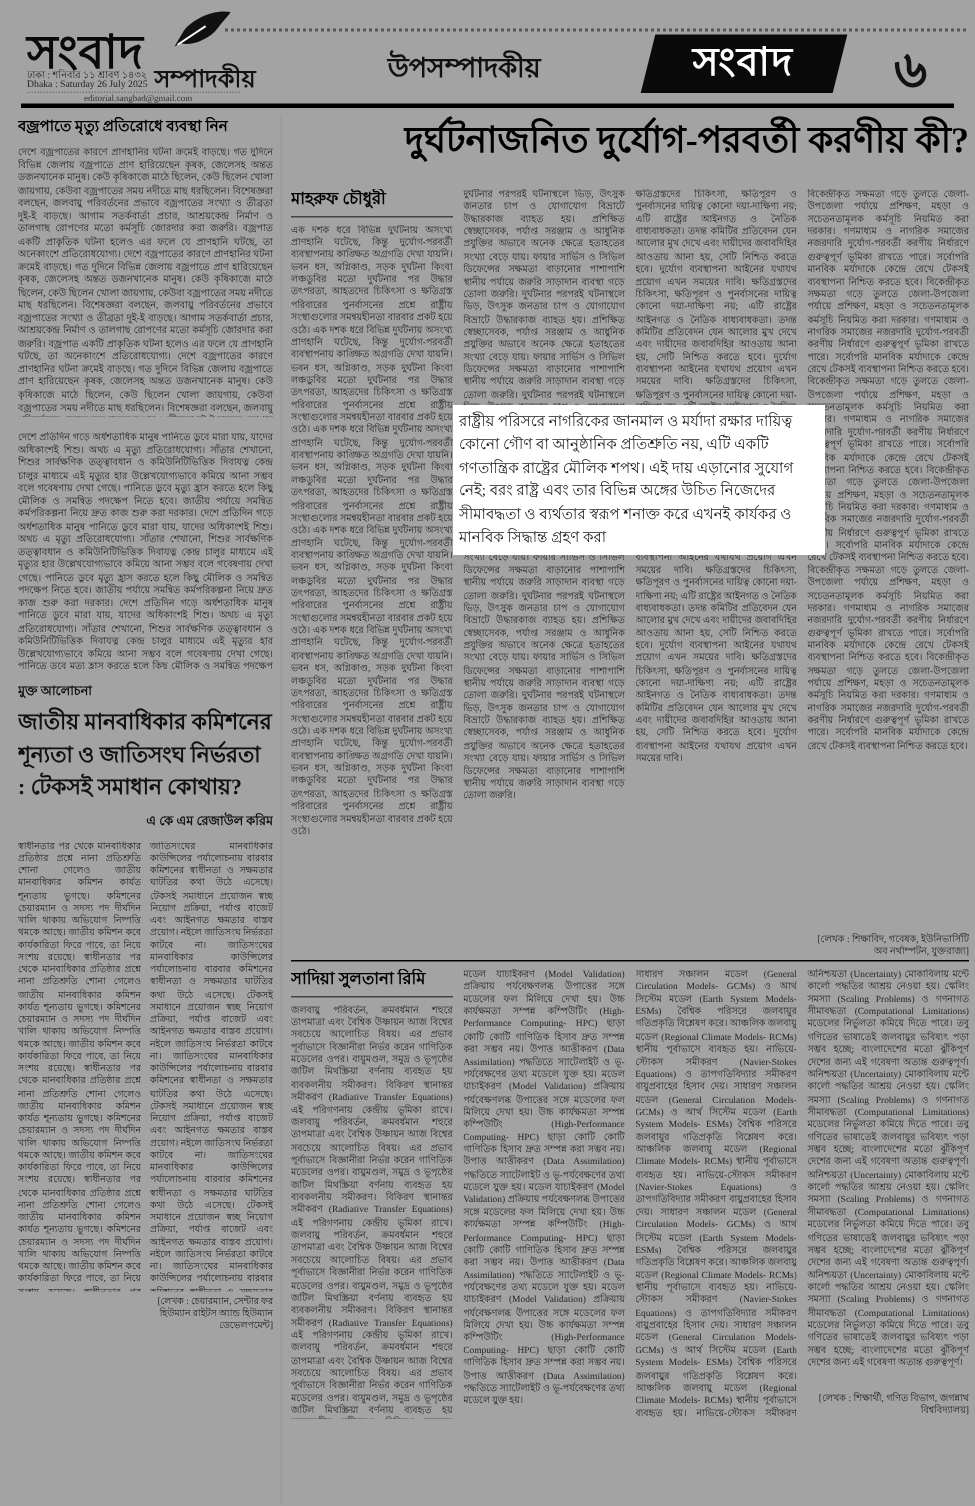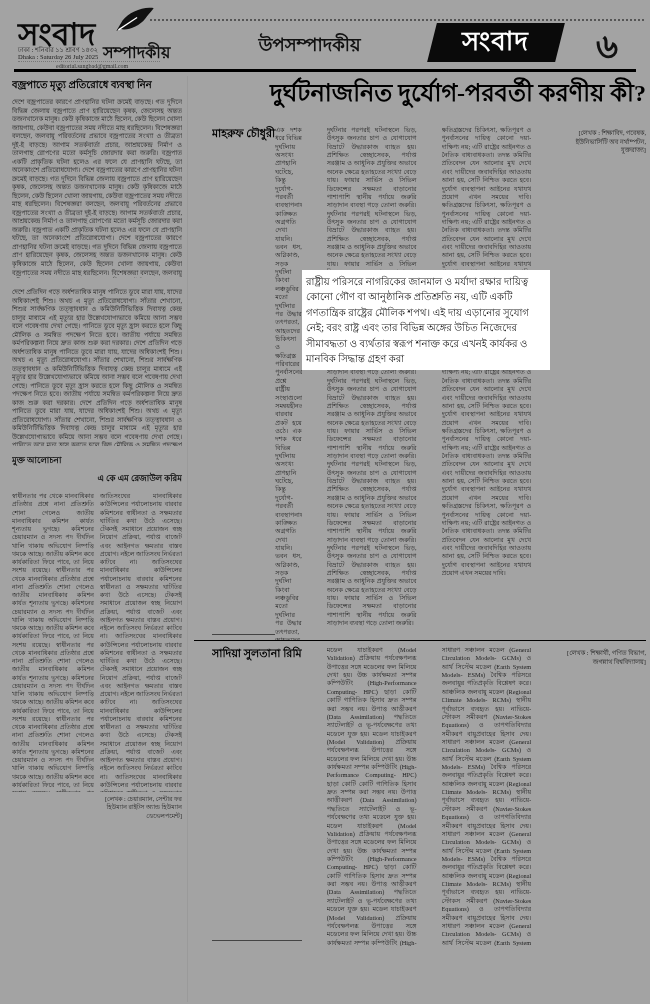--- a/index.html
+++ b/index.html
@@ -31,21 +31,21 @@
   .od-title{font-size:14.5px;font-weight:bold;line-height:1.48;margin:0 0 4px 0;}
   .od-byline{font-size:8.5px;font-weight:bold;margin:0 0 6px 0;text-align:right;}
   .od-cols{display:flex;gap:6px;}
   .od-col{width:82px;font-size:6.2px;line-height:1.33;text-align:justify;color:#222;display:flex;flex-direction:column;}
   .od-text{height:300px;overflow:hidden;}
   .od-credit{font-size:6.2px;text-align:right;margin-top:3px;color:#222;}
   
   .main{position:absolute;left:194px;top:74px;width:452px;}
   .main-title{text-align:right;font-size:24px;font-weight:bold;margin:0 0 12px 0;color:#000;}
   .main-cols{display:flex;gap:7px;height:514px;overflow:hidden;position:relative;}
-  .mcol{flex:1;font-size:6.3px;line-height:1.33;text-align:justify;color:#222;overflow:hidden;display:flex;flex-direction:row;margin-left:18px;}
+  .mcol{flex:1;font-size:6.3px;line-height:1.33;text-align:justify;color:#222;overflow:hidden;display:flex;flex-direction:column;}
   .mcol-text{flex:1;overflow:hidden;}
   .byline{font-size:11px;font-weight:bold;border-bottom:1px solid #444;padding-bottom:3px;margin-bottom:5px;color:#000;}
   .pull-quote{position:absolute;left:108px;top:144px;width:240px;height:96px;background:#fff;
               display:flex;align-items:center;justify-content:center;text-align:left;
               font-size:10px;line-height:1.55;color:#222;padding:2px 4px;}
   .credit{font-size:6.4px;text-align:right;margin-top:3px;color:#222;}
   .main-rule{position:absolute;left:194px;top:640px;width:452px;height:1px;background:#000;}
   
   .bottom{position:absolute;left:194px;top:646px;width:452px;}
   .bottom-title{text-align:center;font-size:24px;font-weight:bold;margin:0 0 10px 0;color:#000;}
@@ -77,20 +77,21 @@
   <div class="rule-thick"></div>
 
   <div class="vrule"></div>
   <div class="sidebar">
     <h2 class="ed-title">বজ্রপাতে মৃত্যু প্রতিরোধে ব্যবস্থা নিন</h2>
     <div class="ed-body" id="ed1-body">দেশে বজ্রপাতের কারণে প্রাণহানির ঘটনা ক্রমেই বাড়ছে। গত দুদিনে বিভিন্ন জেলায় বজ্রপাতে প্রাণ হারিয়েছেন কৃষক, জেলেসহ অন্তত ডজনখানেক মানুষ। কেউ কৃষিকাজে মাঠে ছিলেন, কেউ ছিলেন খোলা জায়গায়, কেউবা বজ্রপাতের সময় নদীতে মাছ ধরছিলেন। বিশেষজ্ঞরা বলছেন, জলবায়ু পরিবর্তনের প্রভাবে বজ্রপাতের সংখ্যা ও তীব্রতা দুই-ই বাড়ছে। আগাম সতর্কবার্তা প্রচার, আশ্রয়কেন্দ্র নির্মাণ ও তালগাছ রোপণের মতো কর্মসূচি জোরদার করা জরুরি। বজ্রপাত একটি প্রাকৃতিক ঘটনা হলেও এর ফলে যে প্রাণহানি ঘটছে, তা অনেকাংশে প্রতিরোধযোগ্য।  দেশে বজ্রপাতের কারণে প্রাণহানির ঘটনা ক্রমেই বাড়ছে। গত দুদিনে বিভিন্ন জেলায় বজ্রপাতে প্রাণ হারিয়েছেন কৃষক, জেলেসহ অন্তত ডজনখানেক মানুষ। কেউ কৃষিকাজে মাঠে ছিলেন, কেউ ছিলেন খোলা জায়গায়, কেউবা বজ্রপাতের সময় নদীতে মাছ ধরছিলেন। বিশেষজ্ঞরা বলছেন, জলবায়ু পরিবর্তনের প্রভাবে বজ্রপাতের সংখ্যা ও তীব্রতা দুই-ই বাড়ছে। আগাম সতর্কবার্তা প্রচার, আশ্রয়কেন্দ্র নির্মাণ ও তালগাছ রোপণের মতো কর্মসূচি জোরদার করা জরুরি। বজ্রপাত একটি প্রাকৃতিক ঘটনা হলেও এর ফলে যে প্রাণহানি ঘটছে, তা অনেকাংশে প্রতিরোধযোগ্য।  দেশে বজ্রপাতের কারণে প্রাণহানির ঘটনা ক্রমেই বাড়ছে। গত দুদিনে বিভিন্ন জেলায় বজ্রপাতে প্রাণ হারিয়েছেন কৃষক, জেলেসহ অন্তত ডজনখানেক মানুষ। কেউ কৃষিকাজে মাঠে ছিলেন, কেউ ছিলেন খোলা জায়গায়, কেউবা বজ্রপাতের সময় নদীতে মাছ ধরছিলেন। বিশেষজ্ঞরা বলছেন, জলবায়ু পরিবর্তনের প্রভাবে বজ্রপাতের সংখ্যা ও তীব্রতা দুই-ই বাড়ছে। আগাম সতর্কবার্তা প্রচার, আশ্রয়কেন্দ্র নির্মাণ ও তালগাছ রোপণের মতো কর্মসূচি জোরদার করা জরুরি। বজ্রপাত একটি প্রাকৃতিক ঘটনা হলেও এর ফলে যে প্রাণহানি ঘটছে, তা অনেকাংশে প্রতিরোধযোগ্য।  দেশে বজ্রপাতের কারণে প্রাণহানির ঘটনা ক্রমেই বাড়ছে। গত দুদিনে বিভিন্ন জেলায় বজ্রপাতে প্রাণ হারিয়েছেন কৃষক, জেলেসহ অন্তত ডজনখানেক মানুষ। কেউ কৃষিকাজে মাঠে ছিলেন, কেউ ছিলেন খোলা জায়গায়, কেউবা বজ্রপাতের সময় নদীতে মাছ ধরছিলেন। বিশেষজ্ঞরা বলছেন, জলবায়ু পরিবর্তনের প্রভাবে বজ্রপাতের সংখ্যা ও তীব্রতা দুই-ই বাড়ছে। আগাম সতর্কবার্তা প্রচার, আশ্রয়কেন্দ্র নির্মাণ ও তালগাছ রোপণের মতো কর্মসূচি জোরদার করা জরুরি। বজ্রপাত একটি প্রাকৃতিক ঘটনা হলেও এর ফলে যে প্রাণহানি ঘটছে, তা অনেকাংশে প্রতিরোধযোগ্য।  দেশে বজ্রপাতের কারণে প্রাণহানির ঘটনা ক্রমেই বাড়ছে। গত দুদিনে বিভিন্ন জেলায় বজ্রপাতে প্রাণ হারিয়েছেন কৃষক, জেলেসহ অন্তত ডজনখানেক মানুষ। কেউ কৃষিকাজে মাঠে ছিলেন, কেউ ছিলেন খোলা জায়গায়, কেউবা বজ্রপাতের সময় নদীতে মাছ ধরছিলেন। বিশেষজ্ঞরা বলছেন, জলবায়ু পরিবর্তনের প্রভাবে বজ্রপাতের সংখ্যা ও তীব্রতা দুই-ই বাড়ছে। আগাম সতর্কবার্তা প্রচার, আশ্রয়কেন্দ্র নির্মাণ ও তালগাছ রোপণের মতো কর্মসূচি জোরদার করা জরুরি। বজ্রপাত একটি প্রাকৃতিক ঘটনা হলেও এর ফলে যে প্রাণহানি ঘটছে, তা অনেকাংশে প্রতিরোধযোগ্য। </div>
 
     <div class="ed-body" id="ed2-body">দেশে প্রতিদিন গড়ে অর্ধশতাধিক মানুষ পানিতে ডুবে মারা যায়, যাদের অধিকাংশই শিশু। অথচ এ মৃত্যু প্রতিরোধযোগ্য। সাঁতার শেখানো, শিশুর সার্বক্ষণিক তত্ত্বাবধান ও কমিউনিটিভিত্তিক দিবাযত্ন কেন্দ্র চালুর মাধ্যমে এই মৃত্যুর হার উল্লেখযোগ্যভাবে কমিয়ে আনা সম্ভব বলে গবেষণায় দেখা গেছে। পানিতে ডুবে মৃত্যু হ্রাস করতে হলে কিছু মৌলিক ও সমন্বিত পদক্ষেপ নিতে হবে। জাতীয় পর্যায়ে সমন্বিত কর্মপরিকল্পনা নিয়ে দ্রুত কাজ শুরু করা দরকার।  দেশে প্রতিদিন গড়ে অর্ধশতাধিক মানুষ পানিতে ডুবে মারা যায়, যাদের অধিকাংশই শিশু। অথচ এ মৃত্যু প্রতিরোধযোগ্য। সাঁতার শেখানো, শিশুর সার্বক্ষণিক তত্ত্বাবধান ও কমিউনিটিভিত্তিক দিবাযত্ন কেন্দ্র চালুর মাধ্যমে এই মৃত্যুর হার উল্লেখযোগ্যভাবে কমিয়ে আনা সম্ভব বলে গবেষণায় দেখা গেছে। পানিতে ডুবে মৃত্যু হ্রাস করতে হলে কিছু মৌলিক ও সমন্বিত পদক্ষেপ নিতে হবে। জাতীয় পর্যায়ে সমন্বিত কর্মপরিকল্পনা নিয়ে দ্রুত কাজ শুরু করা দরকার।  দেশে প্রতিদিন গড়ে অর্ধশতাধিক মানুষ পানিতে ডুবে মারা যায়, যাদের অধিকাংশই শিশু। অথচ এ মৃত্যু প্রতিরোধযোগ্য। সাঁতার শেখানো, শিশুর সার্বক্ষণিক তত্ত্বাবধান ও কমিউনিটিভিত্তিক দিবাযত্ন কেন্দ্র চালুর মাধ্যমে এই মৃত্যুর হার উল্লেখযোগ্যভাবে কমিয়ে আনা সম্ভব বলে গবেষণায় দেখা গেছে। পানিতে ডুবে মৃত্যু হ্রাস করতে হলে কিছু মৌলিক ও সমন্বিত পদক্ষেপ নিতে হবে। জাতীয় পর্যায়ে সমন্বিত কর্মপরিকল্পনা নিয়ে দ্রুত কাজ শুরু করা দরকার।  দেশে প্রতিদিন গড়ে অর্ধশতাধিক মানুষ পানিতে ডুবে মারা যায়, যাদের অধিকাংশই শিশু। অথচ এ মৃত্যু প্রতিরোধযোগ্য। সাঁতার শেখানো, শিশুর সার্বক্ষণিক তত্ত্বাবধান ও কমিউনিটিভিত্তিক দিবাযত্ন কেন্দ্র চালুর মাধ্যমে এই মৃত্যুর হার উল্লেখযোগ্যভাবে কমিয়ে আনা সম্ভব বলে গবেষণায় দেখা গেছে। পানিতে ডুবে মৃত্যু হ্রাস করতে হলে কিছু মৌলিক ও সমন্বিত পদক্ষেপ নিতে হবে। জাতীয় পর্যায়ে সমন্বিত কর্মপরিকল্পনা নিয়ে দ্রুত কাজ শুরু করা দরকার।  দেশে প্রতিদিন গড়ে অর্ধশতাধিক মানুষ পানিতে ডুবে মারা যায়, যাদের অধিকাংশই শিশু। অথচ এ মৃত্যু প্রতিরোধযোগ্য। সাঁতার শেখানো, শিশুর সার্বক্ষণিক তত্ত্বাবধান ও কমিউনিটিভিত্তিক দিবাযত্ন কেন্দ্র চালুর মাধ্যমে এই মৃত্যুর হার উল্লেখযোগ্যভাবে কমিয়ে আনা সম্ভব বলে গবেষণায় দেখা গেছে। পানিতে ডুবে মৃত্যু হ্রাস করতে হলে কিছু মৌলিক ও সমন্বিত পদক্ষেপ নিতে হবে। জাতীয় পর্যায়ে সমন্বিত কর্মপরিকল্পনা নিয়ে দ্রুত কাজ শুরু করা দরকার। </div>
 
     <div class="kicker">মুক্ত আলোচনা</div>
+    <h2 class="od-title">জাতীয় মানবাধিকার কমিশনের শূন্যতা ও জাতিসংঘ নির্ভরতা : টেকসই সমাধান কোথায়?</h2>
     <div class="od-byline">এ কে এম রেজাউল করিম</div>
     <div class="od-cols">
       <div class="od-col">
         <div class="od-text">স্বাধীনতার পর থেকে মানবাধিকার প্রতিষ্ঠার প্রশ্নে নানা প্রতিশ্রুতি শোনা গেলেও জাতীয় মানবাধিকার কমিশন কার্যত শূন্যতায় ভুগছে। কমিশনের চেয়ারম্যান ও সদস্য পদ দীর্ঘদিন খালি থাকায় অভিযোগ নিষ্পত্তি থমকে আছে। জাতীয় কমিশন কবে কার্যকারিতা ফিরে পাবে, তা নিয়ে সংশয় রয়েছে।  স্বাধীনতার পর থেকে মানবাধিকার প্রতিষ্ঠার প্রশ্নে নানা প্রতিশ্রুতি শোনা গেলেও জাতীয় মানবাধিকার কমিশন কার্যত শূন্যতায় ভুগছে। কমিশনের চেয়ারম্যান ও সদস্য পদ দীর্ঘদিন খালি থাকায় অভিযোগ নিষ্পত্তি থমকে আছে। জাতীয় কমিশন কবে কার্যকারিতা ফিরে পাবে, তা নিয়ে সংশয় রয়েছে।  স্বাধীনতার পর থেকে মানবাধিকার প্রতিষ্ঠার প্রশ্নে নানা প্রতিশ্রুতি শোনা গেলেও জাতীয় মানবাধিকার কমিশন কার্যত শূন্যতায় ভুগছে। কমিশনের চেয়ারম্যান ও সদস্য পদ দীর্ঘদিন খালি থাকায় অভিযোগ নিষ্পত্তি থমকে আছে। জাতীয় কমিশন কবে কার্যকারিতা ফিরে পাবে, তা নিয়ে সংশয় রয়েছে।  স্বাধীনতার পর থেকে মানবাধিকার প্রতিষ্ঠার প্রশ্নে নানা প্রতিশ্রুতি শোনা গেলেও জাতীয় মানবাধিকার কমিশন কার্যত শূন্যতায় ভুগছে। কমিশনের চেয়ারম্যান ও সদস্য পদ দীর্ঘদিন খালি থাকায় অভিযোগ নিষ্পত্তি থমকে আছে। জাতীয় কমিশন কবে কার্যকারিতা ফিরে পাবে, তা নিয়ে সংশয় রয়েছে।  স্বাধীনতার পর থেকে মানবাধিকার প্রতিষ্ঠার প্রশ্নে নানা প্রতিশ্রুতি শোনা গেলেও জাতীয় মানবাধিকার কমিশন কার্যত শূন্যতায় ভুগছে। কমিশনের চেয়ারম্যান ও সদস্য পদ দীর্ঘদিন খালি থাকায় অভিযোগ নিষ্পত্তি থমকে আছে। জাতীয় কমিশন কবে কার্যকারিতা ফিরে পাবে, তা নিয়ে সংশয় রয়েছে।  স্বাধীনতার পর থেকে মানবাধিকার প্রতিষ্ঠার প্রশ্নে নানা প্রতিশ্রুতি শোনা গেলেও জাতীয় মানবাধিকার কমিশন কার্যত শূন্যতায় ভুগছে। কমিশনের চেয়ারম্যান ও সদস্য পদ দীর্ঘদিন খালি থাকায় অভিযোগ নিষ্পত্তি থমকে আছে। জাতীয় কমিশন কবে কার্যকারিতা ফিরে পাবে, তা নিয়ে সংশয় রয়েছে।  স্বাধীনতার পর থেকে মানবাধিকার প্রতিষ্ঠার প্রশ্নে নানা প্রতিশ্রুতি শোনা গেলেও জাতীয় মানবাধিকার কমিশন কার্যত শূন্যতায় ভুগছে। কমিশনের চেয়ারম্যান ও সদস্য পদ দীর্ঘদিন খালি থাকায় অভিযোগ নিষ্পত্তি থমকে আছে। জাতীয় কমিশন কবে কার্যকারিতা ফিরে পাবে, তা নিয়ে সংশয় রয়েছে। </div>
       </div>
       <div class="od-col">
         <div class="od-text">জাতিসংঘের মানবাধিকার কাউন্সিলের পর্যালোচনায় বারবার কমিশনের স্বাধীনতা ও সক্ষমতার ঘাটতির কথা উঠে এসেছে। টেকসই সমাধানে প্রয়োজন স্বচ্ছ নিয়োগ প্রক্রিয়া, পর্যাপ্ত বাজেট এবং আইনগত ক্ষমতার বাস্তব প্রয়োগ। নইলে জাতিসংঘ নির্ভরতা কাটবে না।  জাতিসংঘের মানবাধিকার কাউন্সিলের পর্যালোচনায় বারবার কমিশনের স্বাধীনতা ও সক্ষমতার ঘাটতির কথা উঠে এসেছে। টেকসই সমাধানে প্রয়োজন স্বচ্ছ নিয়োগ প্রক্রিয়া, পর্যাপ্ত বাজেট এবং আইনগত ক্ষমতার বাস্তব প্রয়োগ। নইলে জাতিসংঘ নির্ভরতা কাটবে না।  জাতিসংঘের মানবাধিকার কাউন্সিলের পর্যালোচনায় বারবার কমিশনের স্বাধীনতা ও সক্ষমতার ঘাটতির কথা উঠে এসেছে। টেকসই সমাধানে প্রয়োজন স্বচ্ছ নিয়োগ প্রক্রিয়া, পর্যাপ্ত বাজেট এবং আইনগত ক্ষমতার বাস্তব প্রয়োগ। নইলে জাতিসংঘ নির্ভরতা কাটবে না।  জাতিসংঘের মানবাধিকার কাউন্সিলের পর্যালোচনায় বারবার কমিশনের স্বাধীনতা ও সক্ষমতার ঘাটতির কথা উঠে এসেছে। টেকসই সমাধানে প্রয়োজন স্বচ্ছ নিয়োগ প্রক্রিয়া, পর্যাপ্ত বাজেট এবং আইনগত ক্ষমতার বাস্তব প্রয়োগ। নইলে জাতিসংঘ নির্ভরতা কাটবে না।  জাতিসংঘের মানবাধিকার কাউন্সিলের পর্যালোচনায় বারবার কমিশনের স্বাধীনতা ও সক্ষমতার ঘাটতির কথা উঠে এসেছে। টেকসই সমাধানে প্রয়োজন স্বচ্ছ নিয়োগ প্রক্রিয়া, পর্যাপ্ত বাজেট এবং আইনগত ক্ষমতার বাস্তব প্রয়োগ। নইলে জাতিসংঘ নির্ভরতা কাটবে না।  জাতিসংঘের মানবাধিকার কাউন্সিলের পর্যালোচনায় বারবার কমিশনের স্বাধীনতা ও সক্ষমতার ঘাটতির কথা উঠে এসেছে। টেকসই সমাধানে প্রয়োজন স্বচ্ছ নিয়োগ প্রক্রিয়া, পর্যাপ্ত বাজেট এবং আইনগত ক্ষমতার বাস্তব প্রয়োগ। নইলে জাতিসংঘ নির্ভরতা কাটবে না।  জাতিসংঘের মানবাধিকার কাউন্সিলের পর্যালোচনায় বারবার কমিশনের স্বাধীনতা ও সক্ষমতার ঘাটতির কথা উঠে এসেছে। টেকসই সমাধানে প্রয়োজন স্বচ্ছ নিয়োগ প্রক্রিয়া, পর্যাপ্ত বাজেট এবং আইনগত ক্ষমতার বাস্তব প্রয়োগ। নইলে জাতিসংঘ নির্ভরতা কাটবে না। </div>
         <div class="od-credit">[লেখক : চেয়ারম্যান, সেন্টার ফর হিউম্যান রাইটস অ্যান্ড হিউম্যান ডেভেলপমেন্ট]</div>
       </div>
     </div>

